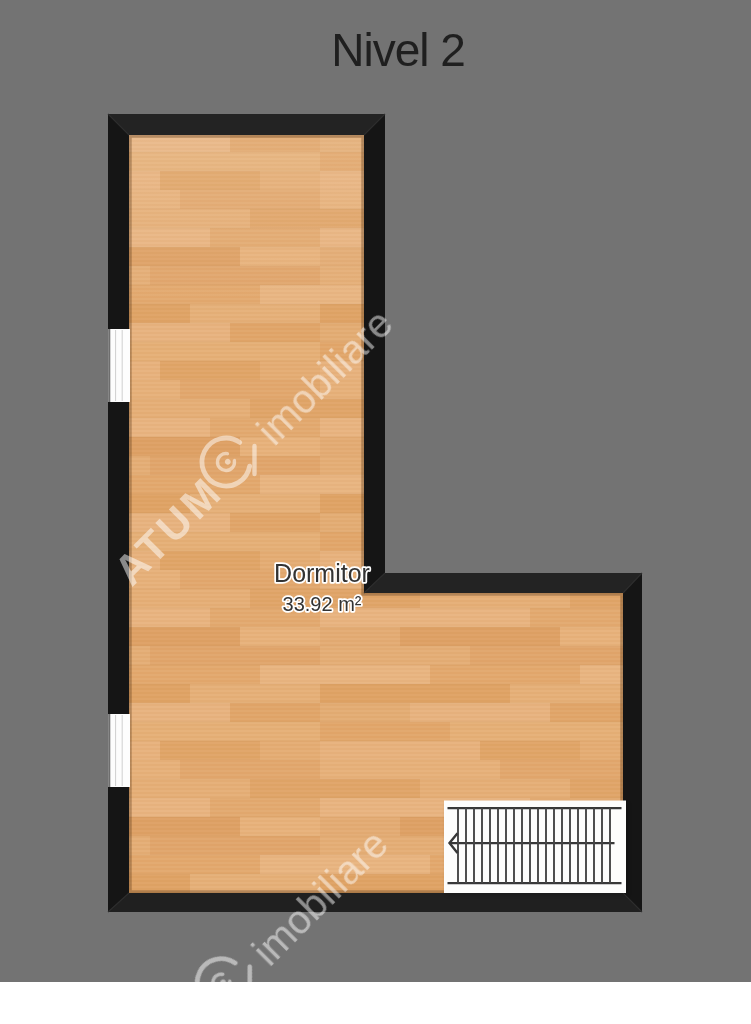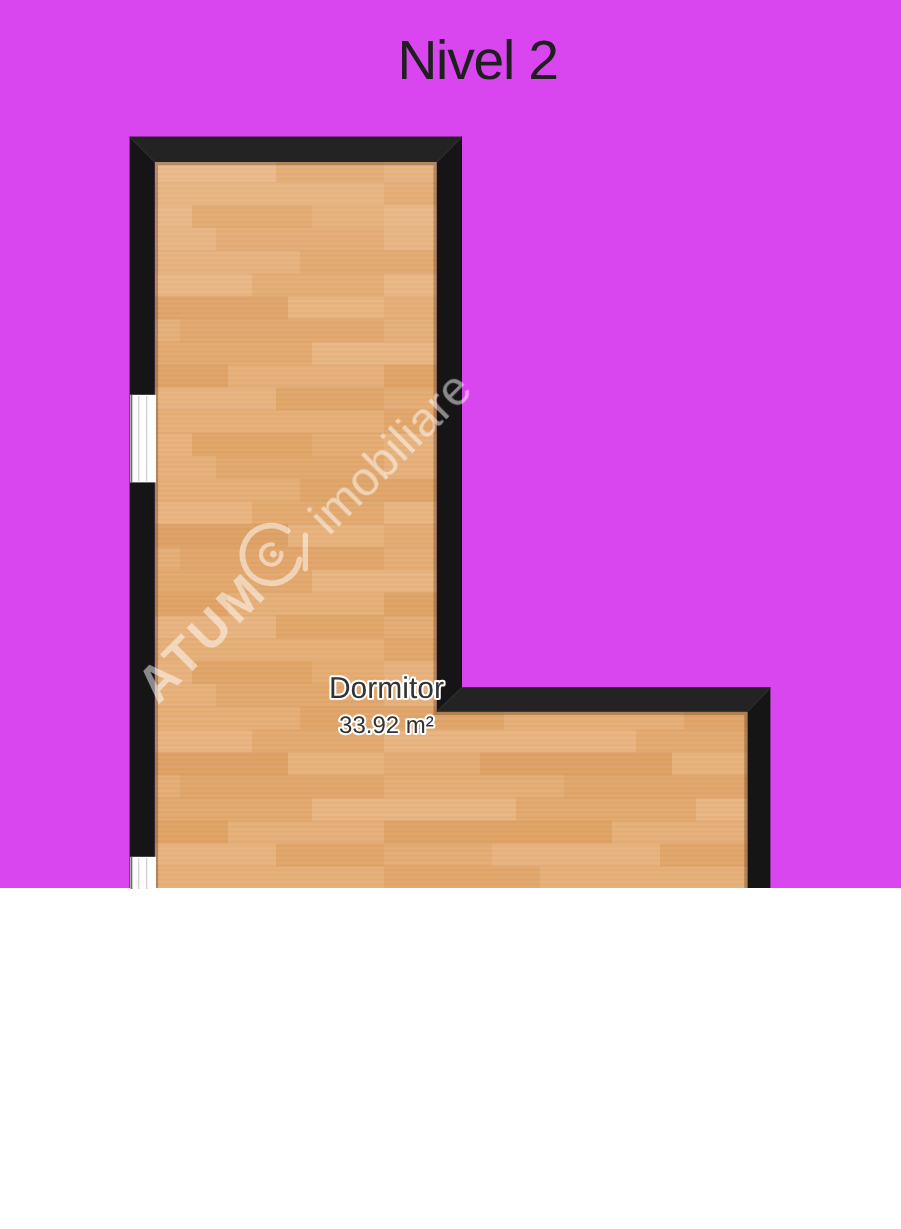--- a/index.html
+++ b/index.html
@@ -1,16 +1,16 @@
 <!DOCTYPE html>
 <html><head>
 <meta charset="utf-8">
 <style>
   html,body{margin:0;padding:0;background:#ffffff;}
-  #page{position:relative;width:751px;height:740px;background:#d946ef;overflow:hidden;
+  #page{position:relative;width:751px;height:982px;background:#737373;overflow:hidden;
         font-family:"Liberation Sans", sans-serif;}
 </style>
 </head>
 <body>
 <div id="page">
 <svg width="751" height="1024" viewBox="0 0 751 1024">
   <defs>
     <pattern id="wood" width="320" height="190" patternUnits="userSpaceOnUse">
       <rect width="320" height="190" fill="#e2a76c"></rect>
       <g>

